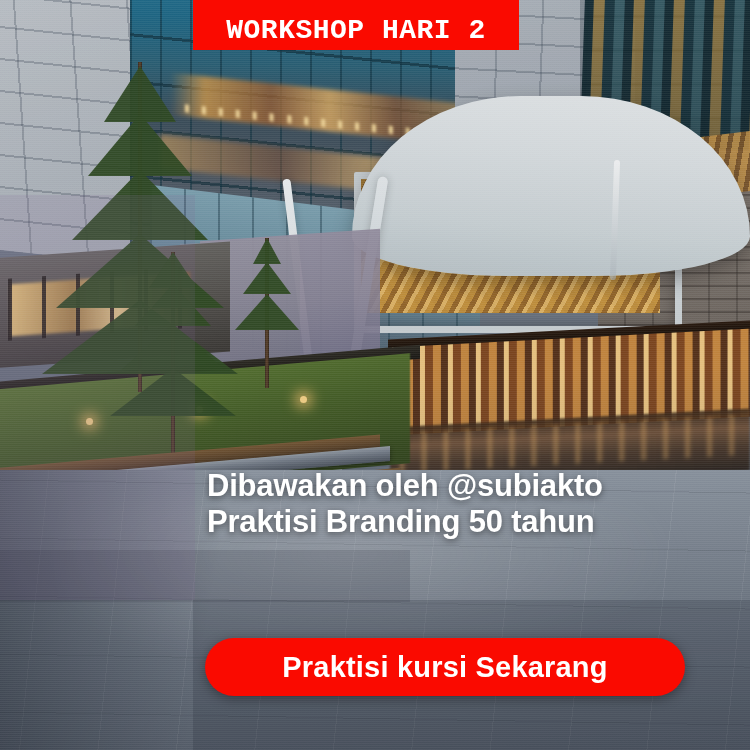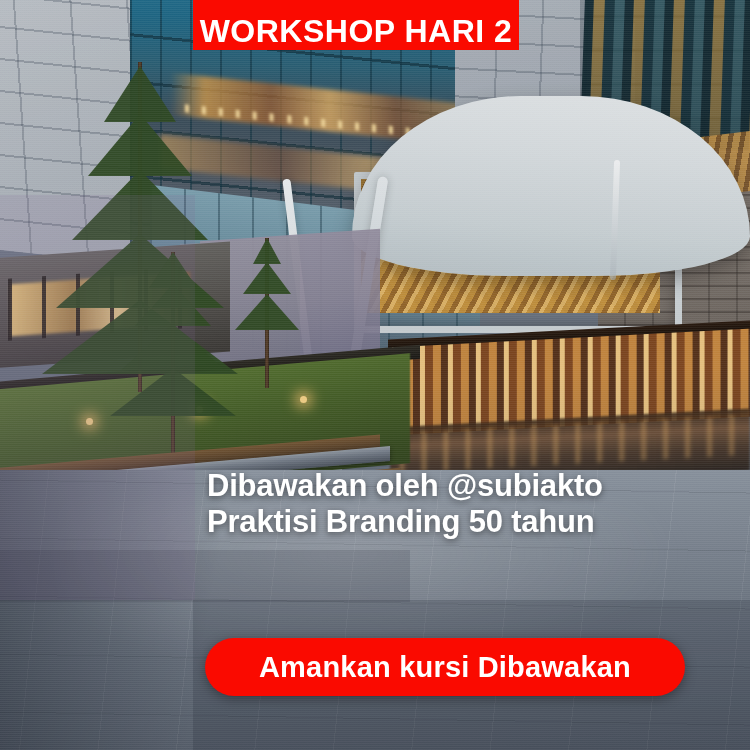--- a/index.html
+++ b/index.html
@@ -354,22 +354,22 @@
   
   .content{position:absolute;inset:0;}
 
   .badge{
     position:absolute;left:193px;top:0;width:326px;height:50px;
     display:flex;align-items:center;justify-content:center;
     background:#fa0a00;
   }
   .badge span{
     color:#ffffff;
-    font-family:Liberation Sans, sans-serif;
-    font-size:32px;font-weight:700;
+    font-family:Liberation Mono, monospace;
+    font-size:28px;font-weight:700;
     letter-spacing:.5px;
     line-height:1;
     white-space:nowrap;
     margin-top:12px;
   }
 
   .headline{
     position:absolute;left:205px;top:196px;width:545px;
   }
   .hl-line{
@@ -517,17 +517,17 @@
       <span>WORKSHOP HARI 2</span>
     </div>
 
 
     <div class="subtitle">
       <span class="sub-line">Dibawakan oleh @subiakto</span>
       <span class="sub-line">Praktisi Branding 50 tahun</span>
     </div>
 
     <button class="cta">
-      <span>Amankan kursi Dibawakan</span>
+      <span>Praktisi kursi Sekarang</span>
     </button>
 
   </div>
 </div>
 
 </body></html>

